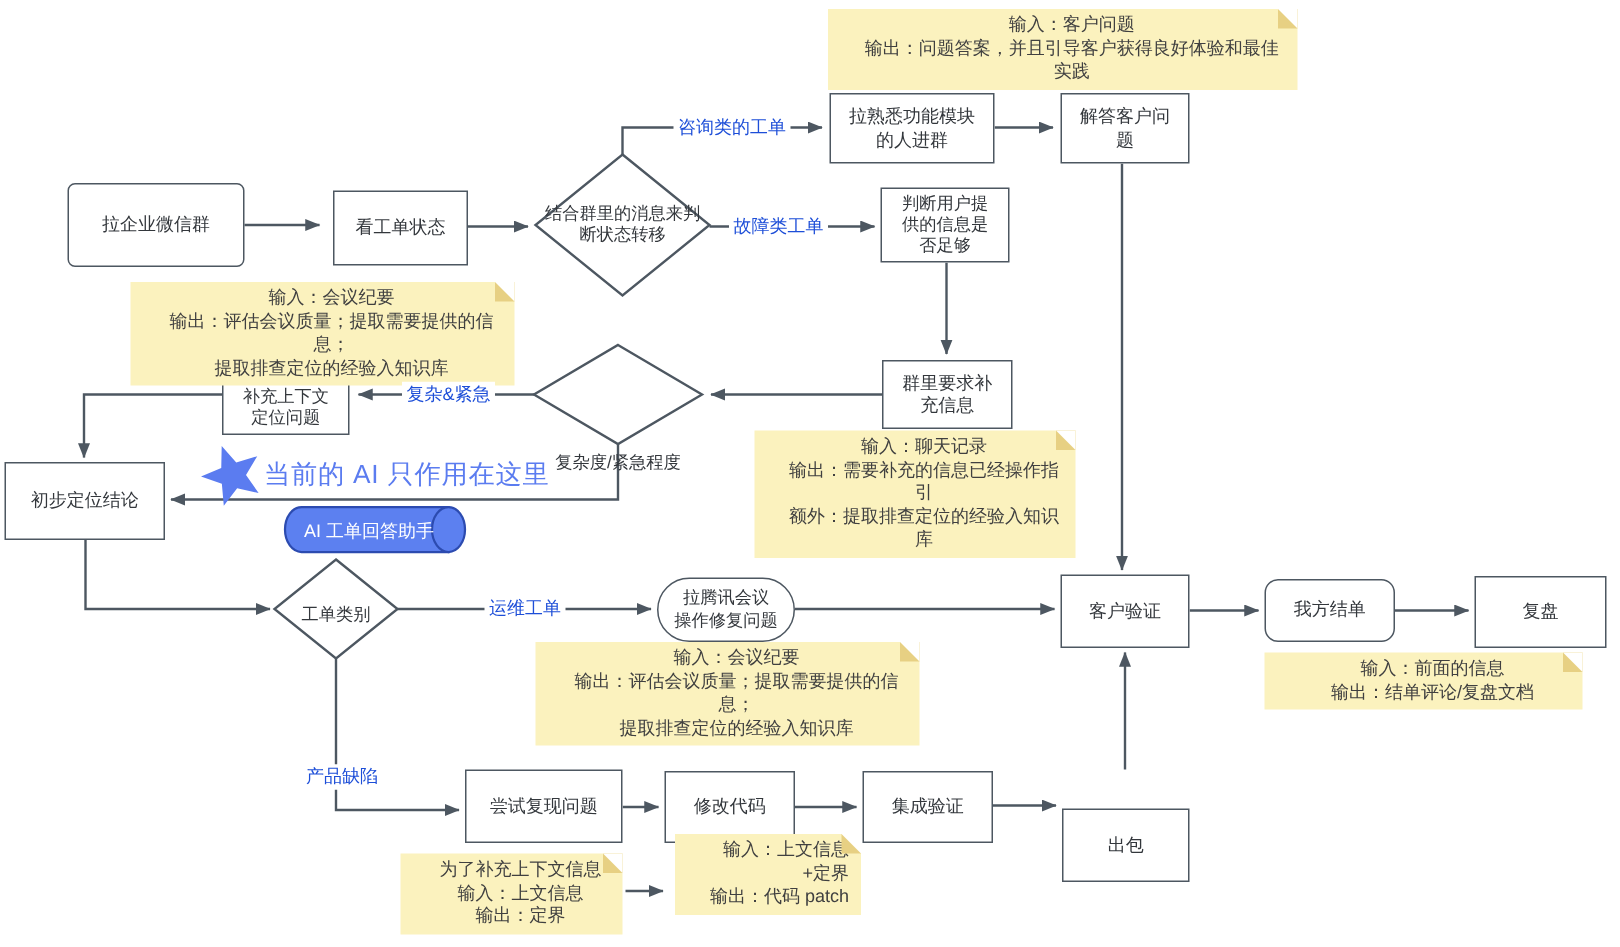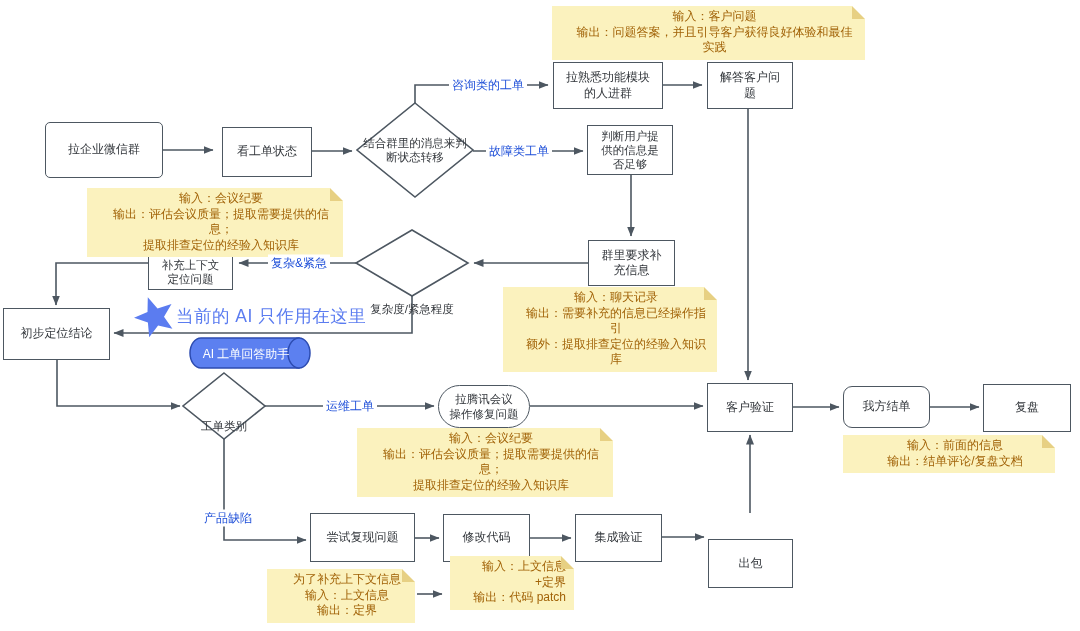--- a/index.html
+++ b/index.html
@@ -8,21 +8,21 @@
   #wires{position:absolute;left:0;top:0;z-index:1;}
   .shape{position:absolute;box-sizing:border-box;background:#fff;border:1.6px solid #4d5761;
          display:flex;align-items:center;justify-content:center;text-align:center;
          font-size:12px;line-height:1.28;color:#33373c;white-space:pre-line;z-index:2;}
   .r5{border-radius:5px;}
   .r9{border-radius:9px;}
   .stadium{border-radius:22px;font-size:11.5px;}
   .sm{font-size:11.5px;line-height:1.24;}
   .dtext{position:absolute;display:flex;align-items:center;justify-content:center;text-align:center;
          font-size:11.5px;line-height:1.25;color:#33373c;white-space:pre-line;z-index:2;}
-  .note{position:absolute;box-sizing:border-box;background:#fbf2be;color:#a16207;
+  .note{position:absolute;box-sizing:border-box;background:#fbf2be;color:#404040;
         font-size:12px;line-height:1.3;text-align:center;padding:3px 8px 4px 20px;
         white-space:pre-line;z-index:2;}
   .note::after{content:"";position:absolute;top:0;right:0;border-style:solid;
         border-width:0 13px 13px 0;border-color:#ffffff #ffffff #e7d083 #e7d083;}
   .elabel{position:absolute;transform:translate(-50%,-50%);background:#fff;padding:0 3px;
         font-size:12px;color:#1d4ed8;white-space:nowrap;z-index:3;}
   .blue-note{position:absolute;left:176px;top:304px;color:#5b7cf0;font-size:17.5px;
         letter-spacing:.5px;white-space:nowrap;z-index:3;}
   .cyl-label{position:absolute;left:196px;top:346px;width:100px;text-align:center;
         color:#ffffff;font-size:12px;white-space:nowrap;z-index:3;}
@@ -95,21 +95,21 @@
   <div class="shape r9" style="left:843px;top:386px;width:87px;height:42px;">我方结单</div>
   <div class="shape" style="left:983px;top:384px;width:88px;height:48px;">复盘</div>
   <div class="shape" style="left:310px;top:513px;width:105px;height:49px;">尝试复现问题</div>
   <div class="shape" style="left:443px;top:514px;width:87px;height:48px;">修改代码</div>
   <div class="shape" style="left:575px;top:514px;width:87px;height:48px;">集成验证</div>
   <div class="shape" style="left:708px;top:507px;width:85px;height:49px;margin-top:32px;">出包</div>
 
   <div class="dtext" style="left:352px;top:133px;width:126px;height:34px;">结合群里的消息来判
 断状态转移</div>
   <div class="dtext" style="left:352px;top:253px;width:120px;height:20px;margin-top:46px;">复杂度/紧急程度</div>
-  <div class="dtext" style="left:184px;top:416px;width:80px;height:20px;">工单类别</div>
+  <div class="dtext" style="left:184px;top:400px;width:80px;height:20px;">工单类别</div>
 
   <div class="elabel" style="left:488px;top:85px;">咨询类的工单</div>
   <div class="elabel" style="left:519px;top:151px;">故障类工单</div>
   <div class="elabel" style="left:299px;top:263px;">复杂&amp;紧急</div>
   <div class="elabel" style="left:350px;top:406px;">运维工单</div>
   <div class="elabel" style="left:228px;top:518px;">产品缺陷</div>
 
   <div class="note" style="left:552px;top:6px;width:313px;">输入：客户问题
 输出：问题答案，并且引导客户获得良好体验和最佳实践</div>
   <div class="note" style="left:87px;top:188px;width:256px;">输入：会议纪要

